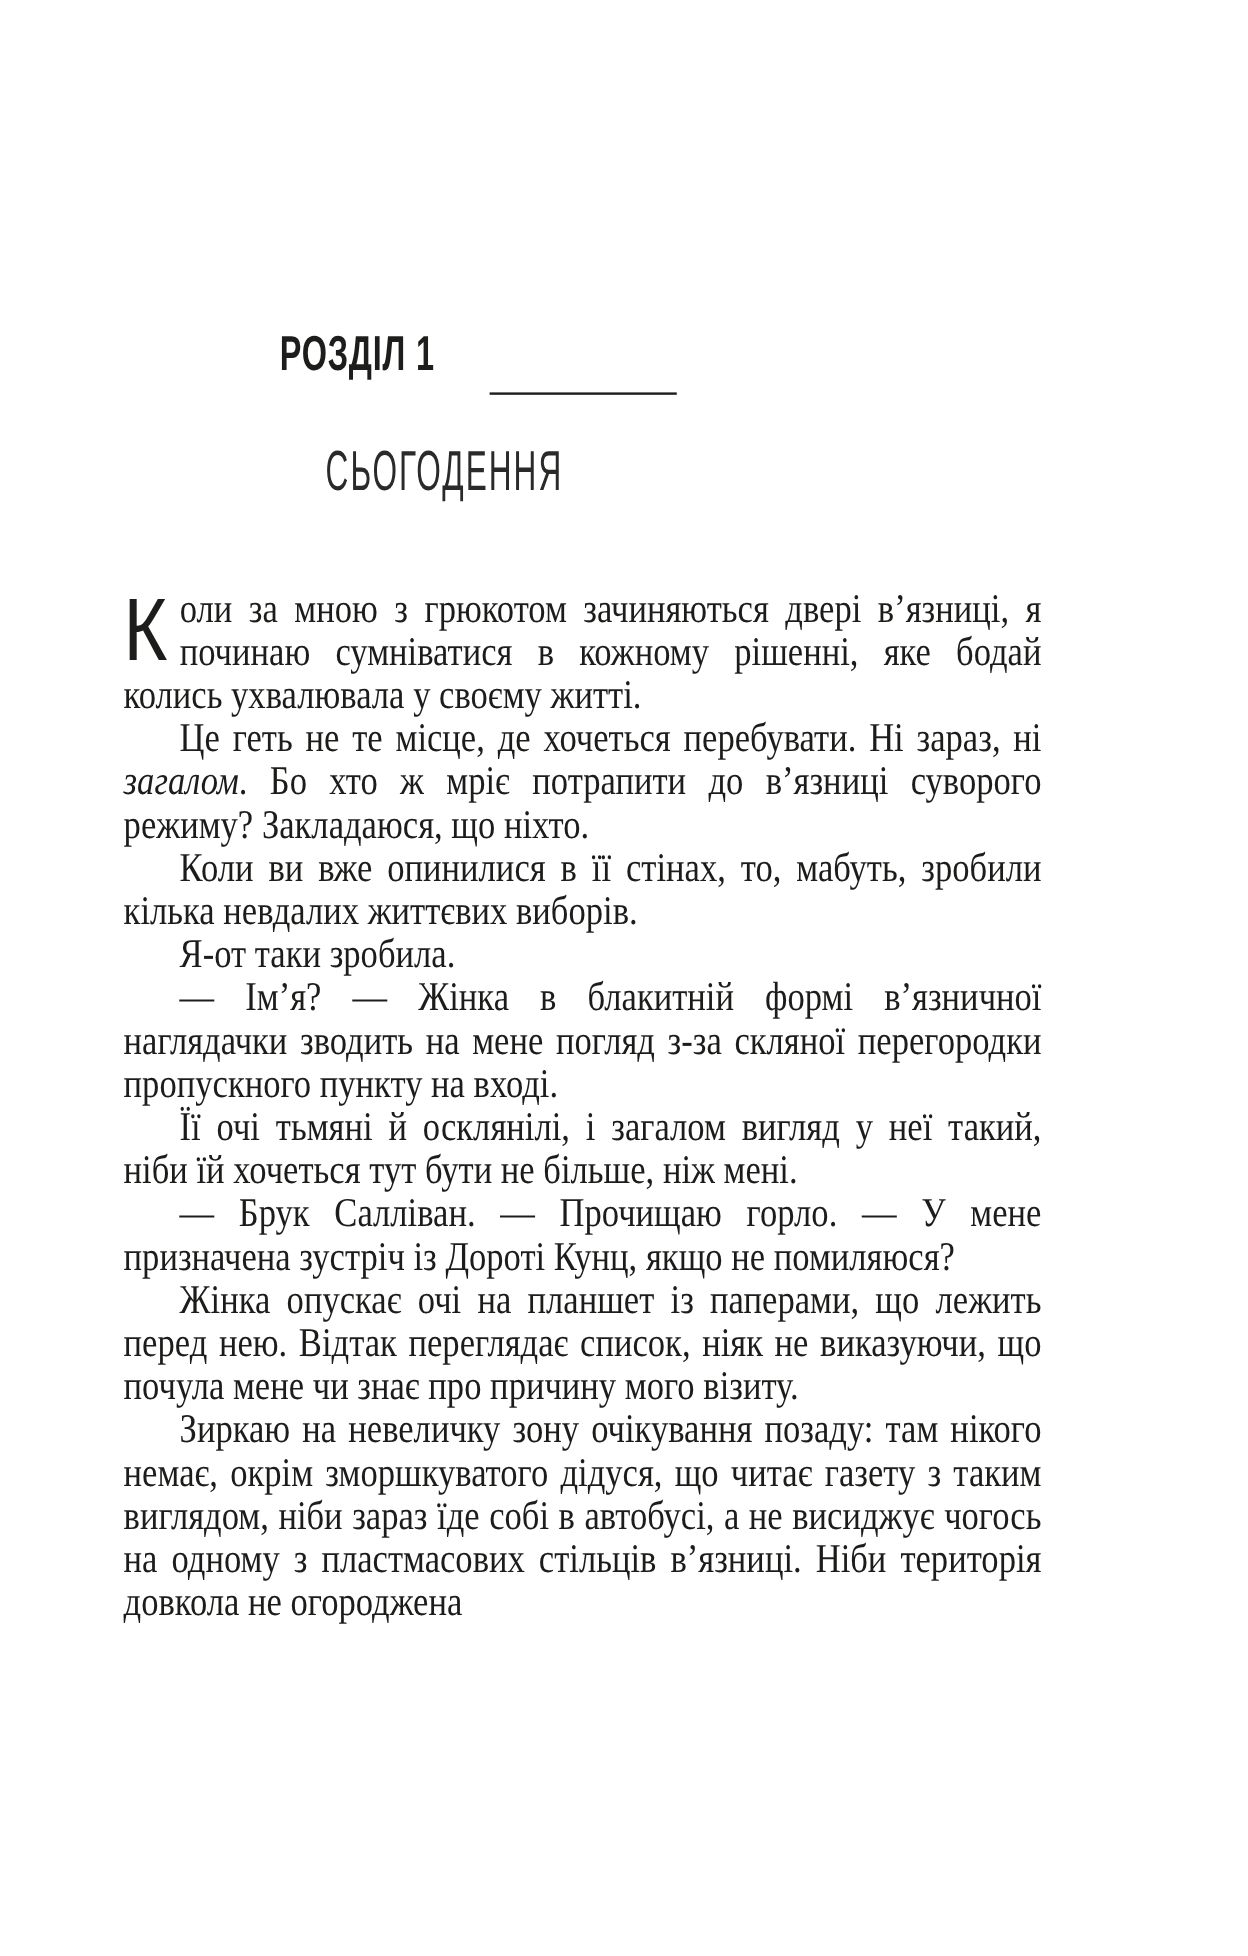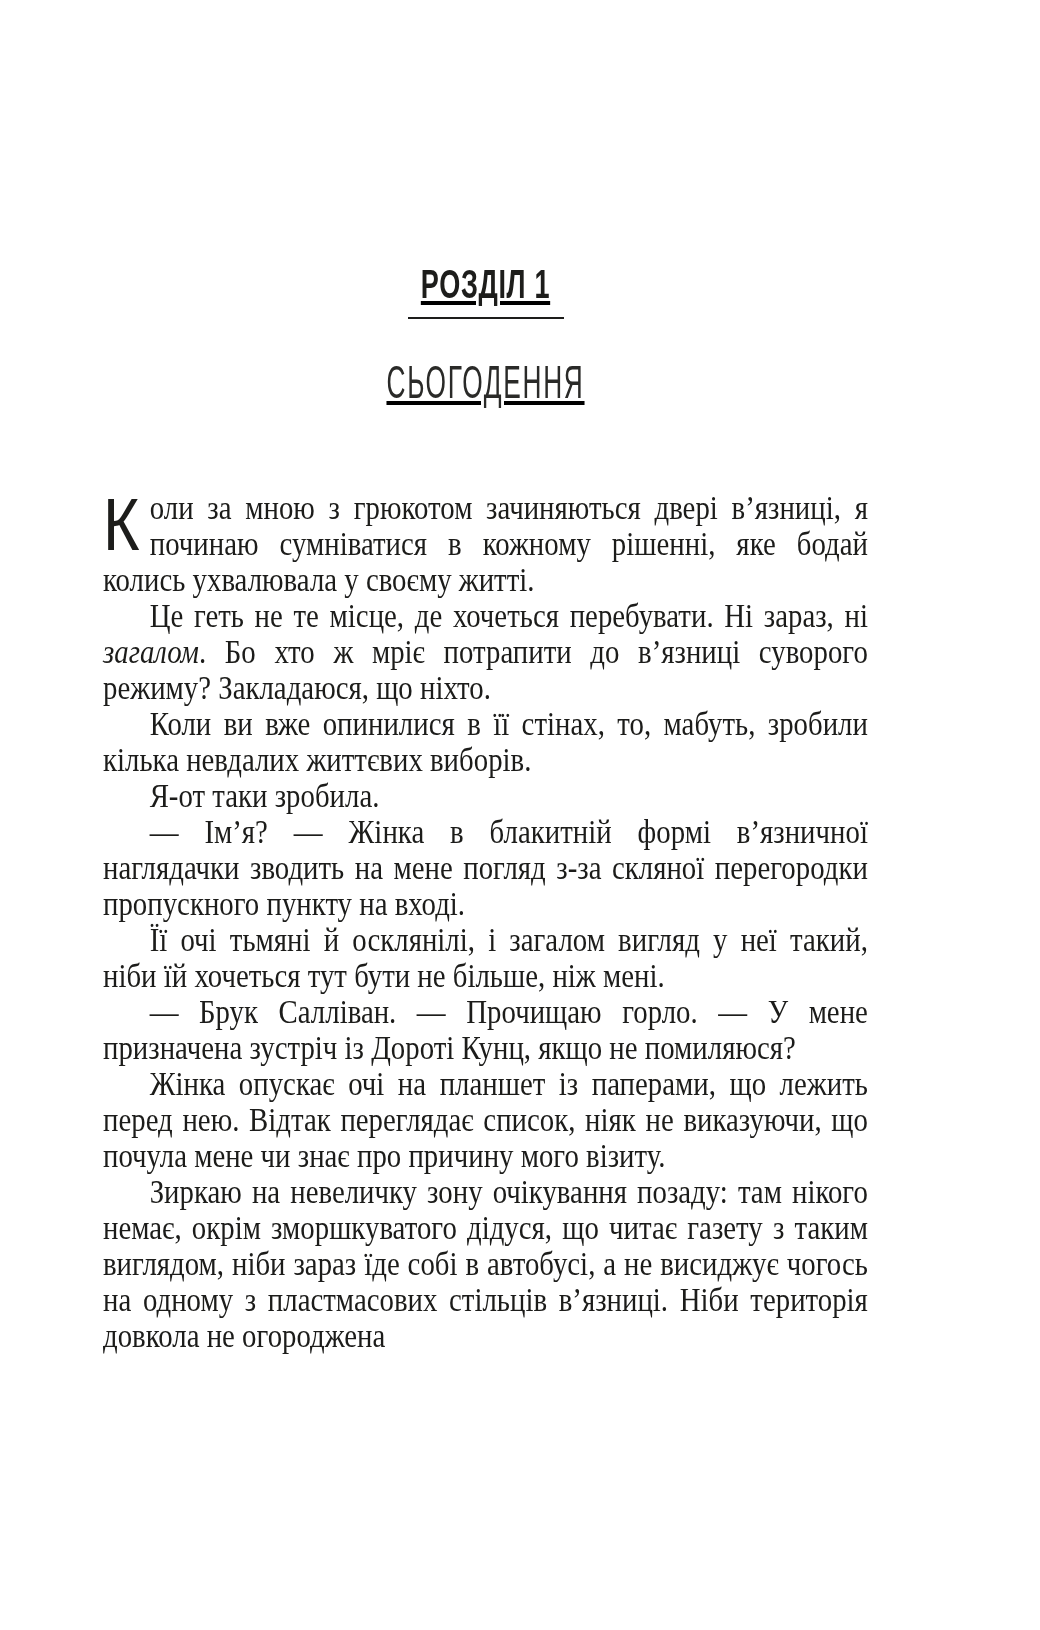--- a/index.html
+++ b/index.html
@@ -12,24 +12,22 @@
     width: 1040px;
     height: 1630px;
     background: #ffffff;
     overflow: hidden;
     font-family: "Liberation Serif", serif;
   }
   
   .chapter-head {
     position: absolute;
     left: 103px;
-    top: 262px;
+    top: 272px;
     width: 765px;
-    text-align: center;
-    text-decoration: underline;
   }
   .chapter-title {
     margin: 0;
     font-family: "Liberation Sans", sans-serif;
     font-weight: 700;
     font-size: 41px;
     line-height: 44px;
     letter-spacing: 1px;
     color: #1d1d1b;
     transform: scaleX(0.66);

